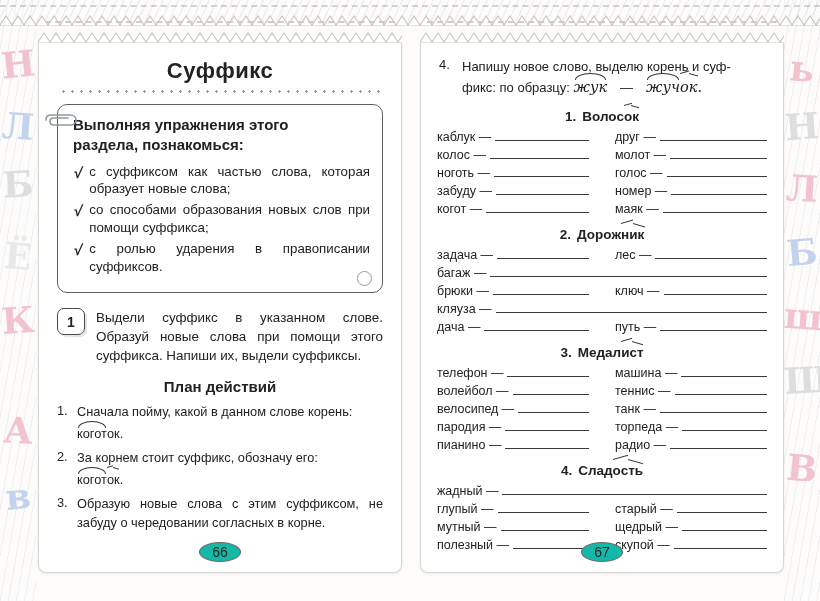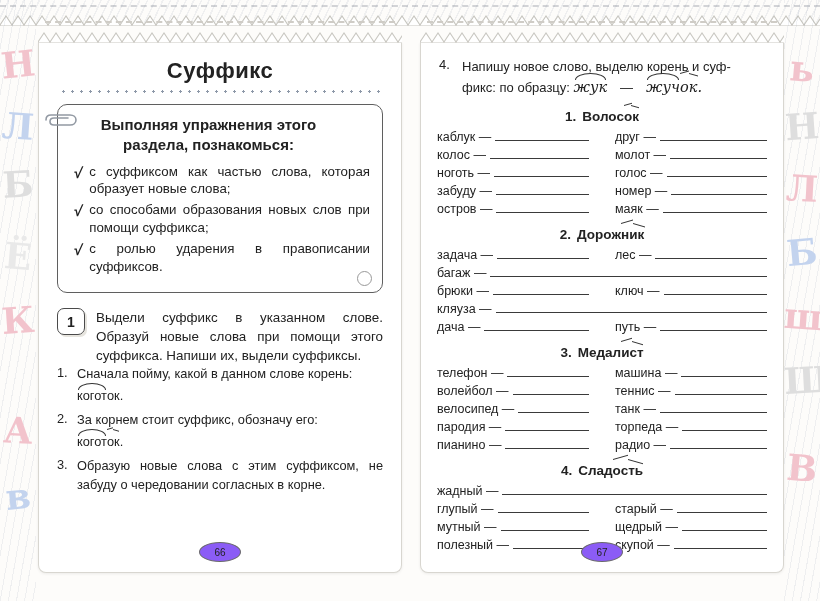--- a/index.html
+++ b/index.html
@@ -45,21 +45,21 @@
               border-top:2.5px dashed #cfccc6; }
 
   
   .title { margin:16px 0 6px; text-align:center; font-size:22px; font-weight:bold; letter-spacing:0.5px; }
   .dotted { height:3px; margin:4px 20px 0;
             background-image:radial-gradient(circle, #8d98a8 1.1px, transparent 1.4px);
             background-size:9px 3px; background-repeat:repeat-x; background-position:left center; }
   .notebox { margin:11px 18px 0; border:1.6px solid #5f5f5f; border-radius:10px;
              padding:10px 12px 13px 15px; position:relative; }
   .paperclip { position:absolute; left:-14px; top:8px; }
-  .note-intro { font-weight:bold; font-size:15px; margin:0 0 7px; line-height:1.35; padding-right:26px;text-align:center; }
+  .note-intro { font-weight:bold; font-size:15px; margin:0 0 7px; line-height:1.35; padding-right:26px; }
   .note-item { display:flex; gap:8px; margin:3px 0; font-size:13.3px; line-height:1.35; }
   .check { font-size:15px; font-weight:bold; transform:skewX(-8deg); flex:0 0 auto; }
   .note-text { flex:1; text-align:justify; }
   .stamp { position:absolute; right:10px; bottom:6px; width:13px; height:13px;
            border:1.2px solid #999; border-radius:50%; }
   .exercise { display:flex; gap:11px; margin:15px 18px 0; }
   .exnum { flex:0 0 auto; width:26px; height:25px; border:1.7px solid #4a4a4a; border-radius:7px;
            display:flex; align-items:center; justify-content:center; font-weight:bold; font-size:14px;
            box-shadow:2px 2px 0 #e6e4de; }
   .extext { margin:0; font-size:13.4px; line-height:1.42; text-align:justify; }
@@ -76,21 +76,21 @@
                   border:1.4px solid #333; border-bottom:none;
                   border-radius:50% 50% 0 0 / 100% 100% 0 0; }
   .sfx { position:relative; display:inline-block; }
   .sfx::before { content:""; position:absolute; left:0; top:-4px; width:50%; height:5px;
                  border-top:1.4px solid #333; transform:skewY(-16deg); transform-origin:left; }
   .sfx::after  { content:""; position:absolute; left:50%; top:-4px; width:50%; height:5px;
                  border-top:1.4px solid #333; transform:skewY(16deg); transform-origin:left; }
 
   .pagenum { position:absolute; bottom:10px; left:50%; transform:translateX(-50%);
              min-width:32px; height:18px; border:1.2px solid #6b6b6b; border-radius:50%;
-             display:flex; align-items:center; justify-content:center; font-size:10px; padding:0 4px; background:#8b5cf6; }
+             display:flex; align-items:center; justify-content:center; font-size:14px; padding:0 4px; background:#14b8a6; }
 
   
   .task { display:flex; gap:6px; margin:15px 18px 0; font-size:13px; }
   .tasknum { flex:0 0 17px; }
   .tasktext { flex:1; line-height:1.5; text-align:justify; }
   .cursive { font-family:"DejaVu Serif", serif; font-style:italic; font-size:14.5px; white-space:nowrap; }
   .exdash { margin:0 13px; }
   .sec-title { text-align:center; font-size:13.5px; font-weight:bold; margin:11px 0 6px; }
   .sec-num { margin-right:6px; }
   .wgrid { margin:0 16px; }
@@ -157,20 +157,21 @@
         <span class="note-text">с ролью ударения в правописании суффиксов.</span>
       </div>
       <span class="stamp"></span>
     </div>
 
     <div class="exercise">
       <span class="exnum">1</span>
       <p class="extext">Выдели суффикс в указанном слове. Образуй новые слова при помощи этого суффикса. Напиши их, выдели суффиксы.</p>
     </div>
 
+    <h2 class="plan-heading">План действий</h2>
 
     <div class="steps">
       <div class="step">
         <span class="stepnum">1.</span>
         <div class="steptext">
           <span>Сначала пойму, какой в данном слове корень:</span>
           <span class="word-line"><span class="root">когот</span><span>ок.</span></span>
         </div>
       </div>
       <div class="step">
@@ -243,21 +244,21 @@
             <span class="w">забуду —</span>
             <span class="wline"></span>
           </span>
         <span class="wcell">
             <span class="w">номер —</span>
             <span class="wline"></span>
           </span>
       </div>
       <div class="wrow">
         <span class="wcell">
-            <span class="w">остров —</span>
+            <span class="w">когот —</span>
             <span class="wline"></span>
           </span>
         <span class="wcell">
             <span class="w">маяк —</span>
             <span class="wline"></span>
           </span>
       </div>
     </div>
 
     <h3 class="sec-title"><span class="sec-num">2.</span><span>Дорож</span><span class="sfx">ник</span></h3>

